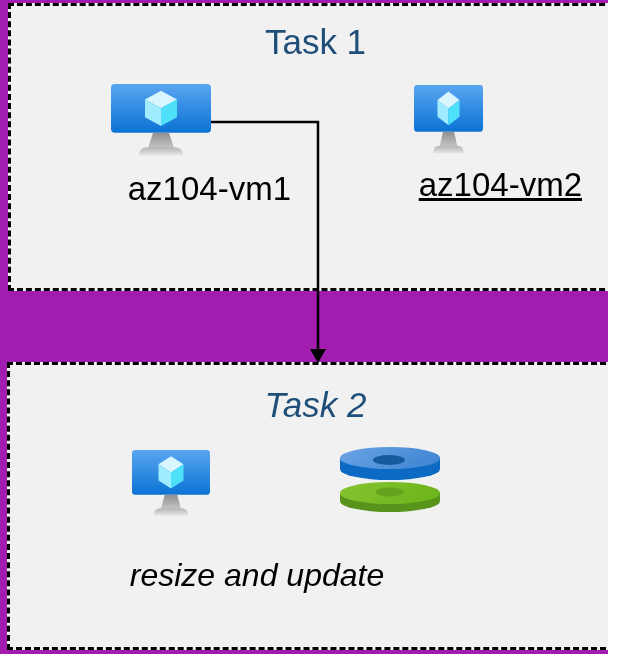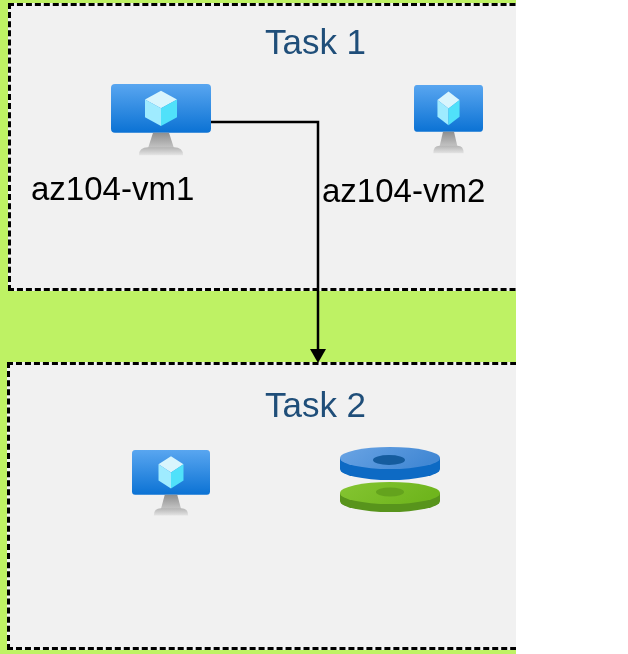--- a/index.html
+++ b/index.html
@@ -1,42 +1,42 @@
 <!DOCTYPE html>
 <html><head>
 <meta charset="utf-8">
 <style>
   html,body{margin:0;padding:0;background:#ffffff;}
   .canvas{
-    position:relative;width:516px;height:654px;background:#bef264;overflow:hidden;
+    position:relative;width:608px;height:654px;background:#a21caf;overflow:hidden;
     font-family:"Liberation Sans","DejaVu Sans",sans-serif;
   }
   .task-box{
     position:absolute;box-sizing:border-box;
     background:#f1f1f1;border:3px dashed #000000;
   }
   .task-box.task1{left:8px;top:3px;width:615px;height:288px;}
-  .task-box.task2{left:7px;top:362px;width:617px;height:288px;}
+  .task-box.task2{left:7px;top:362px;width:617px;height:288px;font-style:italic;}
   .box-title{
     position:absolute;left:0;width:100%;text-align:center;
     font-size:35px;color:#1f4e79;
   }
   .task1 .box-title{top:16px;}
   .task2 .box-title{top:20px;}
   .vm-icon,.disks-icon{position:absolute;display:block;}
   .vm-icon.vm1{left:100px;top:78px;width:100px;height:76px;}
   .vm-icon.vm2{left:403px;top:79px;width:69px;height:73px;}
   .vm-icon.vm3{left:122px;top:85px;width:78px;height:70px;}
   .disks-icon{left:330px;top:81px;width:100px;height:70px;}
   .vm-label{
-    position:absolute;text-align:left;color:#000000;
+    position:absolute;text-align:right;color:#000000;
     font-size:33px;line-height:37px;
   }
   .vm-label.vm1-label{left:20px;top:164px;width:260px;}
-  .vm-label.vm2-label{left:311px;top:166px;width:260px;}
+  .vm-label.vm2-label{left:311px;top:160px;width:260px;text-decoration:underline;}
   .caption{
     position:absolute;left:77px;top:192px;width:340px;text-align:center;
     color:#000000;font-size:32px;
   }
   .connector{position:absolute;left:209px;top:120px;width:120px;height:244px;z-index:5;}
 </style>
 </head>
 <body>
 
 <div class="canvas">
@@ -120,15 +120,16 @@
         <ellipse cx="50" cy="46" rx="14" ry="4.5" fill="#64a31d"></ellipse>
       </g>
       <g>
         <ellipse cx="50" cy="23" rx="50" ry="11" fill="#0d6ac4"></ellipse>
         <rect x="0" y="12" width="100" height="11" fill="#0d6ac4"></rect>
         <ellipse cx="50" cy="12" rx="50" ry="11" fill="url(#gradBlueTop)"></ellipse>
         <ellipse cx="49" cy="14" rx="16" ry="5" fill="#155c9e"></ellipse>
       </g>
     </svg>
 
+    <div class="caption">resize and update</div>
   </section>
 
 </div>
 
 </body></html>

